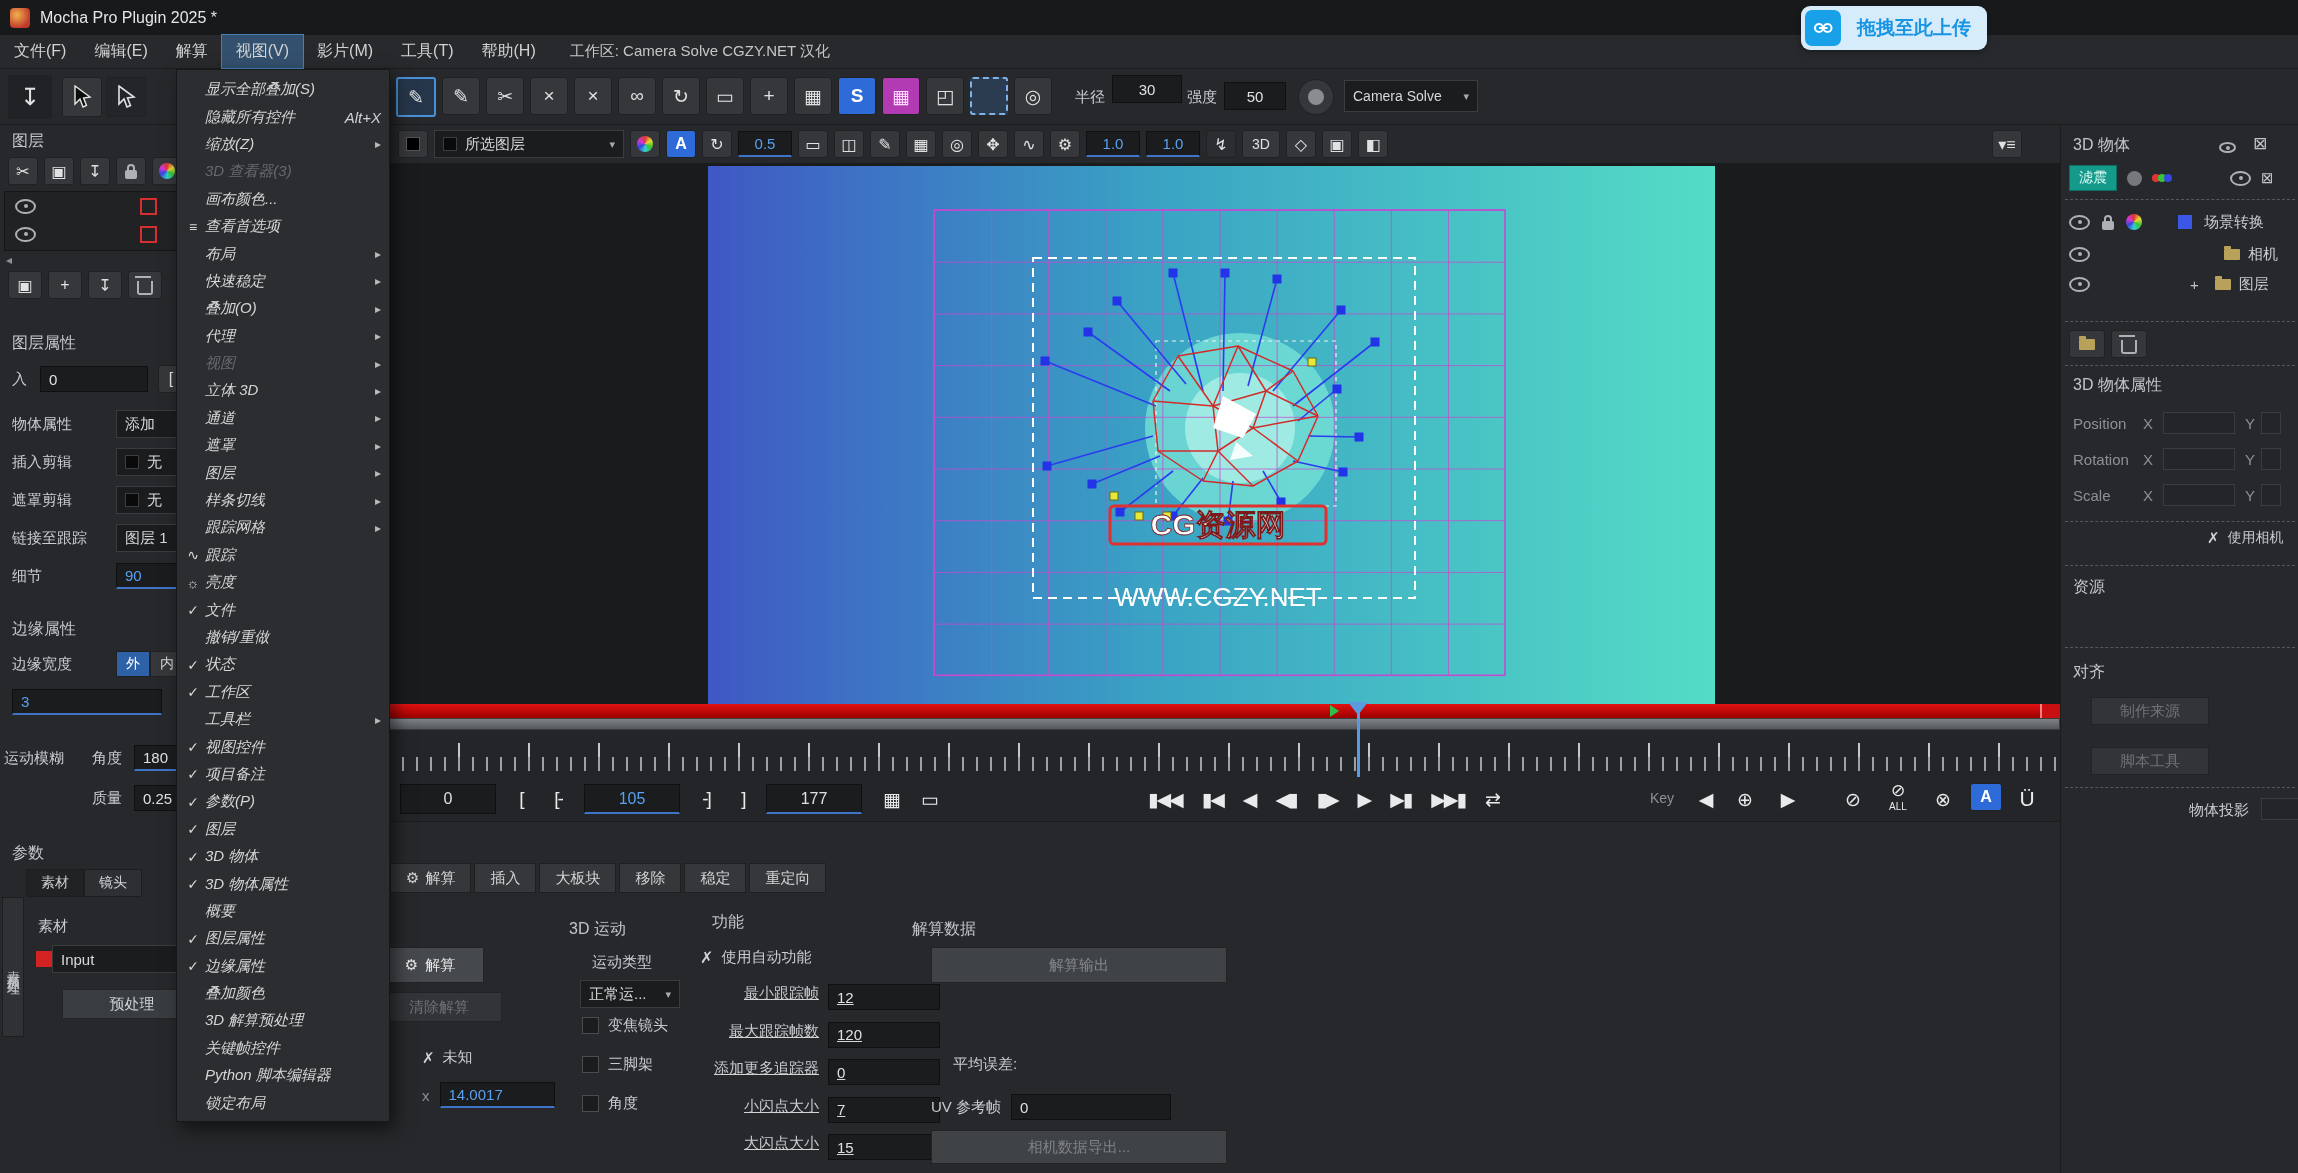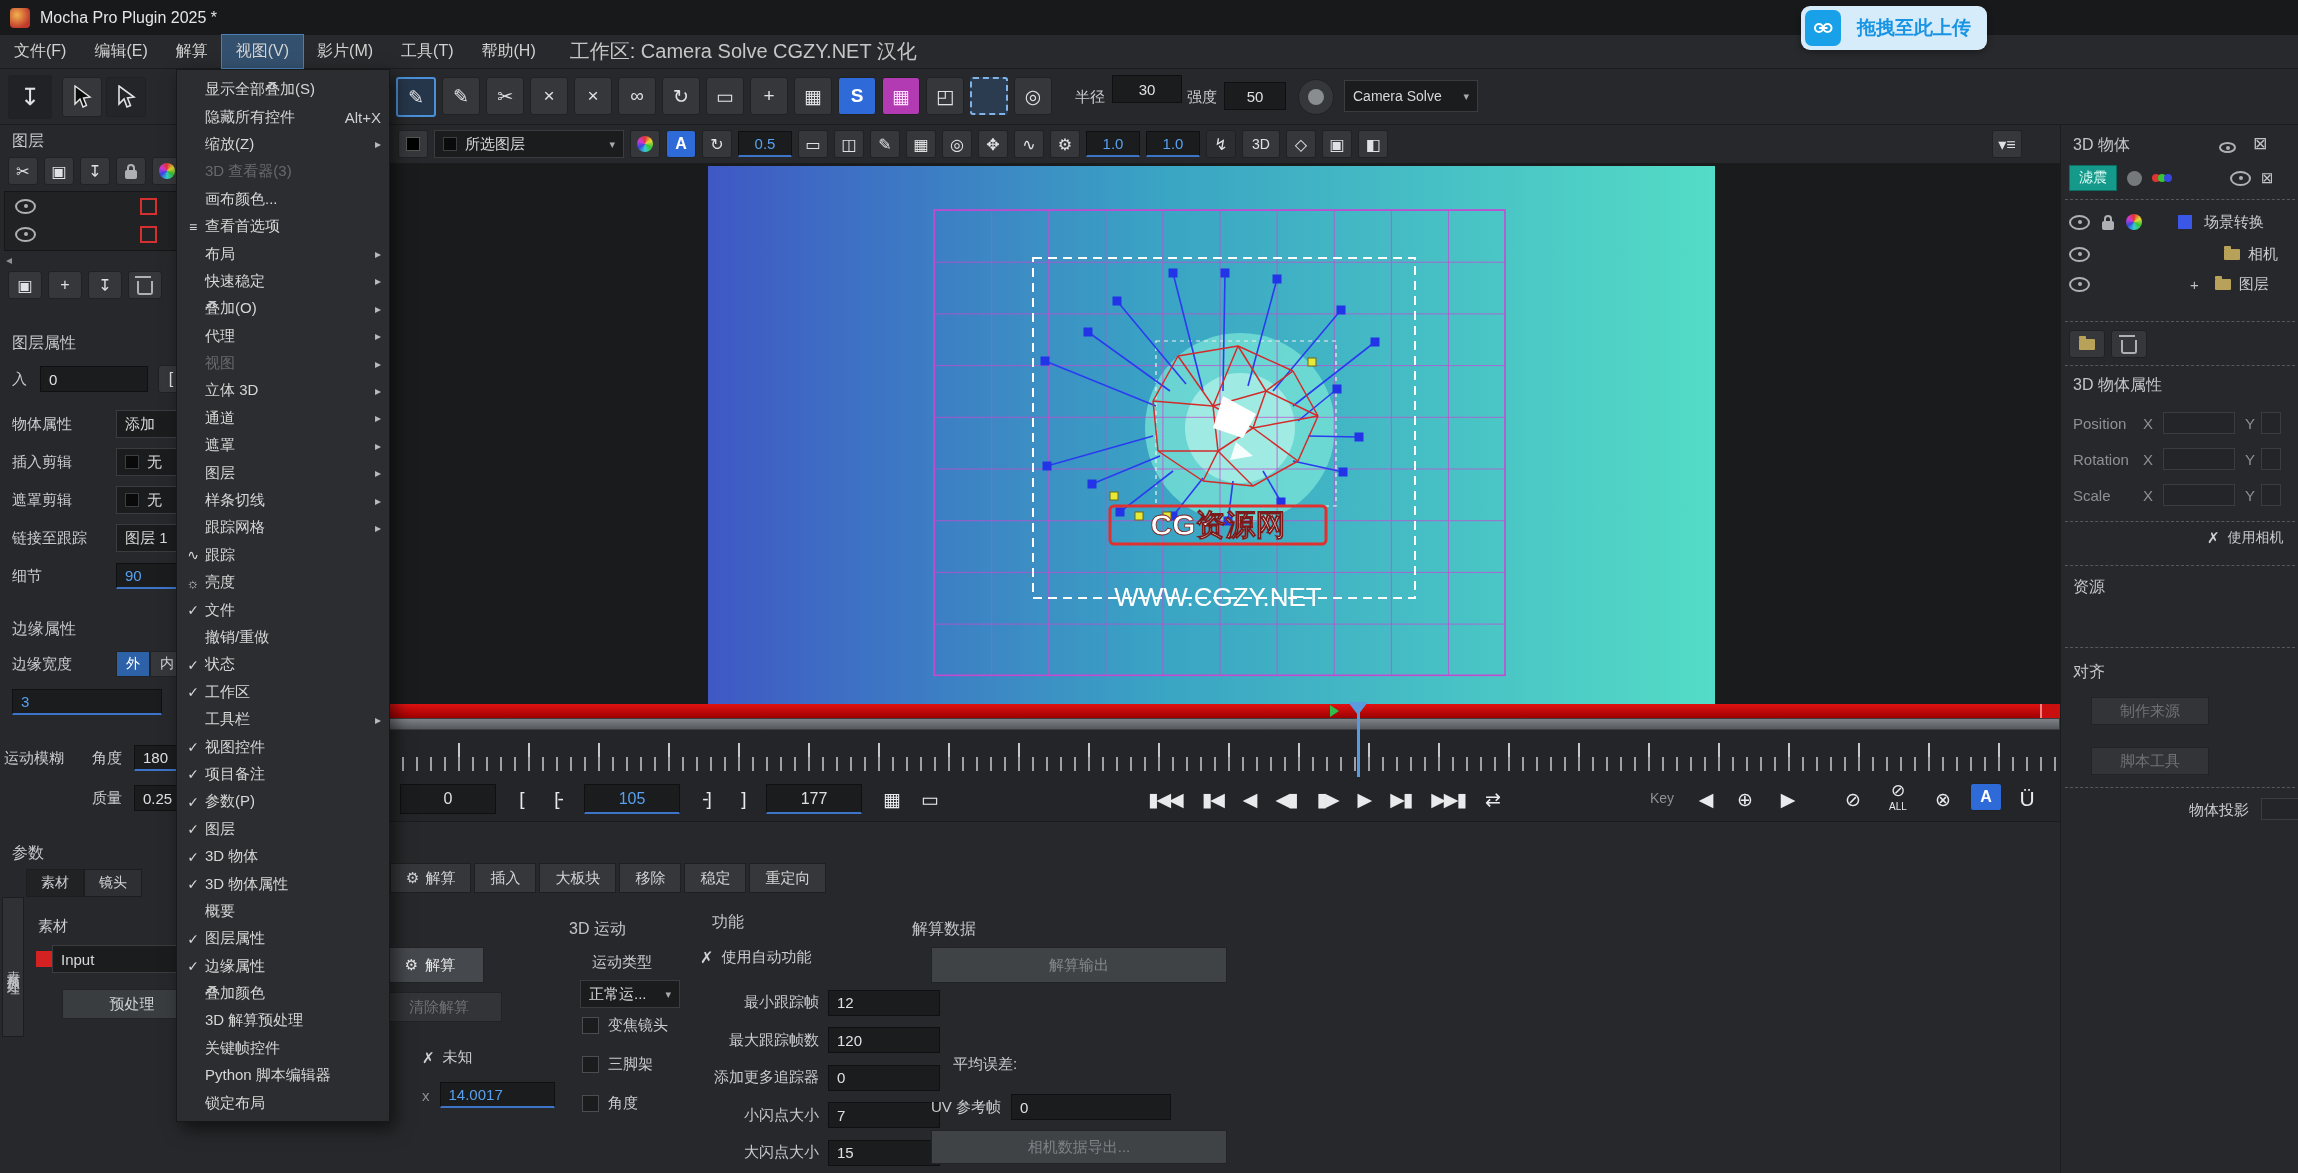--- a/index.html
+++ b/index.html
@@ -6,21 +6,21 @@
   #app{position:relative;width:2298px;height:1173px;background:#222427;overflow:hidden;
        font-family:"Liberation Sans","DejaVu Sans",sans-serif;color:#d6d6d6;font-size:15px;}
   .abs{position:absolute;box-sizing:border-box;}
   
   .titlebar{left:0;top:0;width:2298px;height:35px;background:#18191b;display:flex;align-items:center;gap:10px;padding-left:10px;}
   .logo{width:20px;height:20px;border-radius:4px;background:radial-gradient(circle at 35% 35%,#f2b24e,#c0392b 72%);}
   .title-text{font-size:16px;color:#e6e6e6;}
   .menubar{left:0;top:35px;width:2298px;height:34px;background:#27292c;border-bottom:1px solid #1b1c1e;display:flex;font-size:16px;}
   .menu-top-item{display:flex;align-items:center;padding:0 14px;color:#d2d2d2;}
   .menu-top-item.active{background:#33506e;outline:1px solid #4a7fb5;}
-  .workspace-label{display:flex;align-items:center;padding-left:20px;color:#c6c6c6;font-size:20px;}
+  .workspace-label{display:flex;align-items:center;padding-left:20px;color:#c6c6c6;font-size:15px;}
   .toolbar{background:#26282b;border-bottom:1px solid #1b1c1e;}
   #toolbar1{left:0;top:69px;width:2298px;height:56px;}
   #toolbar2{left:388px;top:125px;width:1672px;height:39px;display:flex;align-items:center;gap:6px;padding-left:10px;}
   .tbtn{width:38px;height:38px;background:#35373a;border:1px solid #202123;border-radius:3px;display:flex;
         align-items:center;justify-content:center;font-size:19px;color:#dfe1e3;box-sizing:border-box;flex:none;}
   .tbtn.sm{width:30px;height:28px;font-size:16px;}
   .tbtn.accent-blue{background:#2e6bd8;color:#fff;font-weight:bold;}
   .tbtn.accent-magenta{background:#b23ab2;color:#ffd9ff;}
   .tbtn.marquee{border:2px dashed #7fb3e8;background:#2b3c50;}
   .field{background:#1a1c1e;border:1px solid #0f1011;color:#e0e0e0;font-size:15px;display:flex;align-items:center;
@@ -46,21 +46,21 @@
   .i-lock{width:12px;height:9px;background:#aeb1b4;border-radius:2px;position:relative;display:inline-block;margin-top:6px;flex:none;}
   .i-lock::before{content:"";position:absolute;left:2px;top:-6px;width:8px;height:7px;border:2px solid #aeb1b4;border-bottom:none;border-radius:4px 4px 0 0;box-sizing:border-box;}
   .i-folder{width:16px;height:11px;background:#b8a25a;border-radius:1px;position:relative;display:inline-block;flex:none;}
   .i-folder::before{content:"";position:absolute;top:-3px;left:0;width:7px;height:3px;background:#b8a25a;border-radius:1px 1px 0 0;}
   .i-trash{width:12px;height:12px;border:2px solid #aeb1b4;border-top:none;border-radius:0 0 3px 3px;position:relative;display:inline-block;margin-top:5px;flex:none;}
   .i-trash::before{content:"";position:absolute;top:-5px;left:-4px;width:16px;height:2px;background:#aeb1b4;}
   .i-wheel{width:16px;height:16px;border-radius:50%;flex:none;display:inline-block;
            background:conic-gradient(#e03434,#e6d832,#37c437,#35cfcf,#3547e0,#d437d4,#e03434);}
   
   .menu-panel{left:176px;top:69px;width:214px;height:1053px;background:#2b2d30;border:1px solid #17181a;
-              box-shadow:5px 7px 16px rgba(0,0,0,.55);z-index:50;padding:6px 0;}
+              box-shadow:5px 7px 16px rgba(0,0,0,.55);z-index:50;padding:6px 0;font-style:italic;}
   .vm-item{display:flex;align-items:center;height:27.4px;padding:0 8px 0 4px;font-size:15px;color:#d6d6d6;white-space:nowrap;}
   .vm-item.disabled{color:#67696c;}
   .vm-lead{width:24px;text-align:center;font-size:14px;flex:none;}
   .vm-label{flex:1;}
   .vm-short{color:#cdd0d3;margin-left:12px;}
   .vm-arrow{width:12px;color:#b8babc;font-size:12px;text-align:right;flex:none;}
   
   .left-panel{left:0;top:125px;width:388px;height:1048px;background:#26282b;border-right:1px solid #1b1c1e;}
   .lp-row{display:flex;align-items:center;height:38px;}
   .lp-label{width:104px;padding-left:12px;flex:none;}
@@ -78,21 +78,21 @@
   .ticks-minor{position:absolute;bottom:6px;left:0;right:0;height:14px;
     background:repeating-linear-gradient(90deg,#9fa2a5 0,#9fa2a5 2px,transparent 2px,transparent 14px);}
   .ticks-major{position:absolute;bottom:6px;left:0;right:0;height:28px;
     background:repeating-linear-gradient(90deg,#c6c9cc 0,#c6c9cc 2px,transparent 2px,transparent 70px);}
   .transport-row{left:388px;top:777px;width:1672px;height:44px;background:#232528;}
   .tr-btn{position:absolute;color:#e8eaec;font-size:19px;display:flex;align-items:center;justify-content:center;height:34px;letter-spacing:-2px;}
   .tcl{display:flex;gap:20px;align-items:center;}
   
   .bottom-panel{left:364px;top:821px;width:1696px;height:352px;background:#26282b;border-top:1px solid #1b1c1e;}
   .stab{height:28px;padding:0 15px;display:flex;align-items:center;gap:6px;background:#35373a;border:1px solid #1e1f21;color:#d2d4d6;font-size:15px;}
-  .frow{display:flex;align-items:center;height:37.5px;}
+  .frow{display:flex;align-items:flex-start;height:37.5px;text-decoration:underline;}
   .frow .fl{width:155px;text-align:right;flex:none;color:#c9cccf;}
   .frow .fv{width:112px;margin-left:9px;flex:none;}
   
   .right-panel{left:2060px;top:125px;width:238px;height:1048px;background:#26282b;border-left:1px solid #1b1c1e;}
   .prop-field{background:#232528;border:1px solid #3a3d40;height:22px;}
   .vtext{writing-mode:vertical-rl;text-orientation:upright;letter-spacing:3px;font-size:13px;color:#c0c3c6;
          background:#2f3134;border:1px solid #1c1d1f;display:flex;align-items:center;justify-content:center;}
   .upload-pill{left:1801px;top:6px;width:186px;height:44px;background:#d7ecfa;border-radius:9px;display:flex;
                align-items:center;z-index:60;box-shadow:0 2px 6px rgba(0,0,0,.35);}
   .upload-icon{width:36px;height:36px;margin-left:4px;background:#18a0e8;border-radius:7px;display:flex;align-items:center;justify-content:center;flex:none;}

